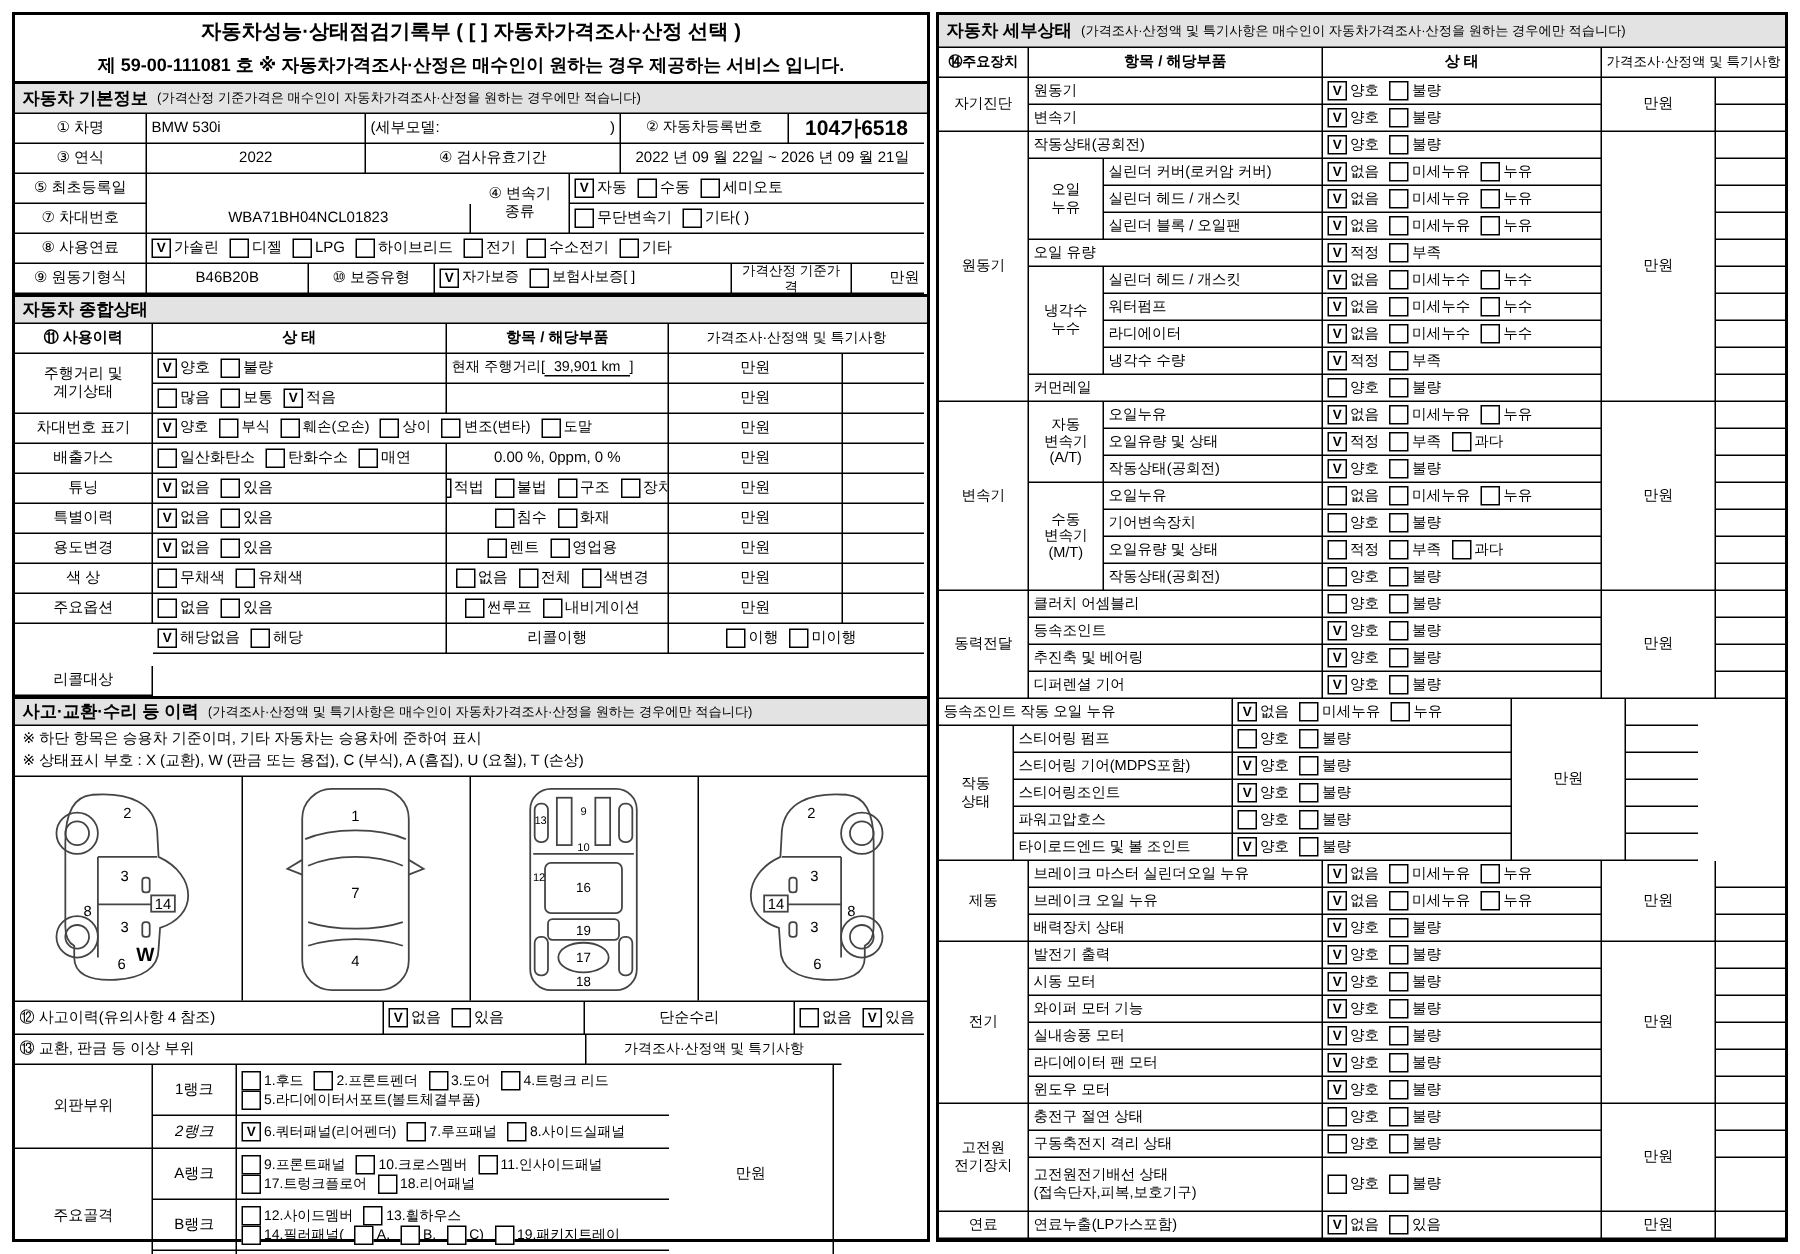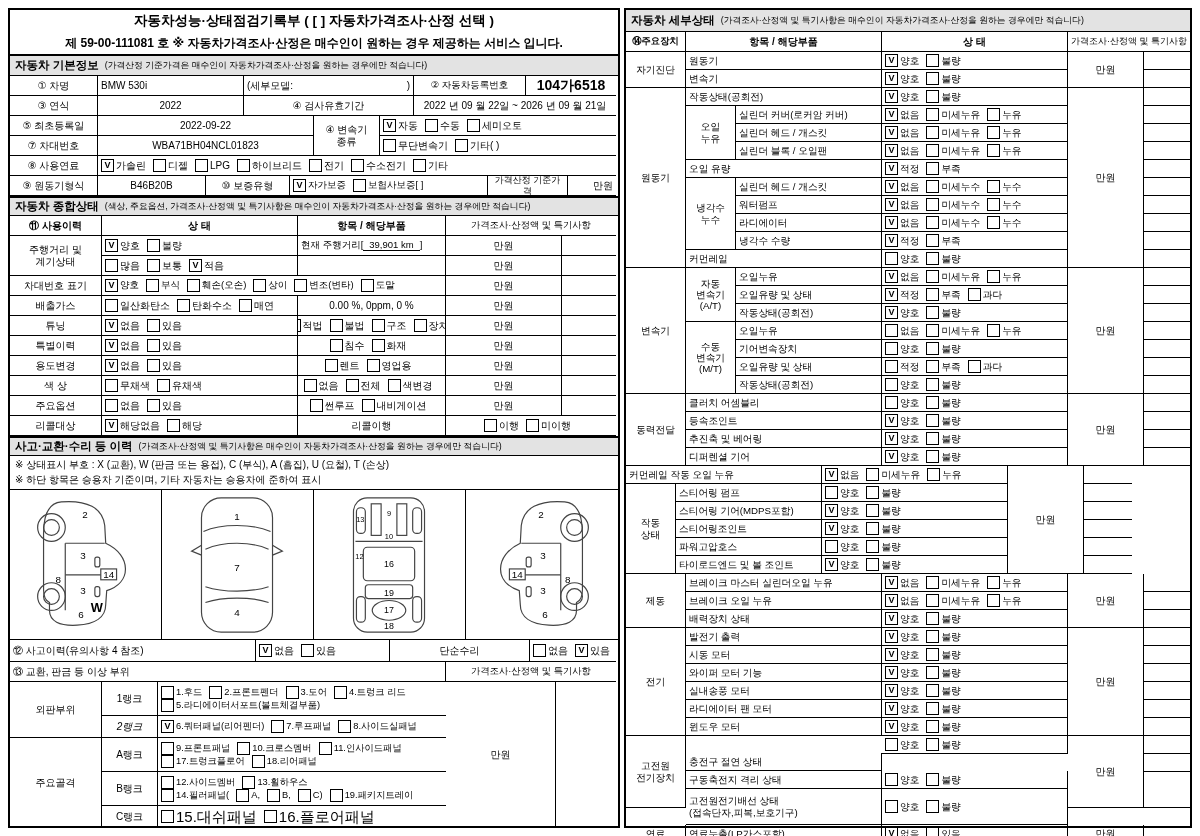--- a/index.html
+++ b/index.html
@@ -56,21 +56,20 @@
         <div class="tr">
           <div class="c cc" style="width: 88px; height: 20px; flex: 0 0 auto;">③ 연식</div>
           <div class="c cc" style="width: 146px; height: 20px; flex: 0 0 auto;">2022</div>
           <div class="c cc" style="width: 170px; height: 20px; flex: 0 0 auto;">④ 검사유효기간</div>
           <div class="c cc nb" style="width: 202px; height: 20px; flex: 0 0 auto;">2022 년 09 월 22일     ~     2026 년 09 월 21일</div>
         </div>
         <div class="tr">
           <div class="col">
             <div class="tr">
               <div class="c cc" style="width: 88px; height: 20px; flex: 0 0 auto;">⑤ 최초등록일</div>
-              <div class="c cc" style="width: 216px; height: 20px; flex: 0 0 auto;">2022-09-22</div>
             </div>
             <div class="tr">
               <div class="c cc" style="width: 88px; height: 20px; flex: 0 0 auto;">⑦ 차대번호</div>
               <div class="c cc" style="width: 216px; height: 20px; flex: 0 0 auto;">WBA71BH04NCL01823</div>
             </div>
           </div>
           <div class="c cc" style="width: 66px; height: 40px; flex: 0 0 auto; text-align: center;">④ 변속기
 종류</div>
           <div class="col">
             <div class="c nb" style="width: 236px; height: 20px; flex: 0 0 auto;"><span class="opts"><span class="opt">
@@ -127,21 +126,20 @@
               </span><span class="opt">
                 <span class="cb"></span>
                 <span class="cbl">보험사보증[             ]</span>
               </span></span></div>
           <div class="c cc" style="width: 80px; height: 20px; flex: 0 0 auto; font-size: 9px;">가격산정 기준가격</div>
           <div class="c cr nb" style="width: 48px; height: 20px; flex: 0 0 auto;">만원</div>
         </div>
       </div>
     <div class="bar thick">
       <span class="btitle">자동차 종합상태</span>
-      <span class="bnote">(색상, 주요옵션, 가격조사·산정액 및 특기사항은 매수인이 자동차가격조사·산정을 원하는 경우에만 적습니다)</span>
     </div>
     <div id="overall-table">
         <div class="tr">
           <div class="c cc bold" style="width: 92px; height: 20px; flex: 0 0 auto;">⑪ 사용이력</div>
           <div class="c cc bold" style="width: 196px; height: 20px; flex: 0 0 auto;">상   태</div>
           <div class="c cc bold" style="width: 148px; height: 20px; flex: 0 0 auto;">항목 / 해당부품</div>
           <div class="c cc nb" style="width: 170px; height: 20px; flex: 0 0 auto; font-size: 9.3px;">가격조사·산정액 및 특기사항</div>
         </div>
         <div class="grp">
           <div class="c cc" style="width: 92px; height: 40px; flex: 0 0 auto;">주행거리 및
@@ -342,21 +340,21 @@
                   </span><span class="opt">
                     <span class="cb"></span>
                     <span class="cbl">내비게이션</span>
                   </span></span></div>
               <div class="c cc" style="width: 116px; height: 20px; flex: 0 0 auto;">만원</div>
               <div class="c nb" style="width: 54px; height: 20px; flex: 0 0 auto;"></div>
             </div>
           </div>
         </div>
         <div class="grp">
-          <div class="c cc" style="width: 92px; height: 20px; flex: 0 0 auto;">리콜대상</div>
+          <div class="c cc" style="width: 92px; height: 20px; flex: 0 0 auto; margin-top: 28px;">리콜대상</div>
           <div class="col">
             <div class="tr">
               <div class="c " style="width: 196px; height: 20px; flex: 0 0 auto;"><span class="opts"><span class="opt">
                     <span class="cb">V</span>
                     <span class="cbl">해당없음</span>
                   </span><span class="opt">
                     <span class="cb"></span>
                     <span class="cbl">해당</span>
                   </span></span></div>
               <div class="c cc" style="width: 148px; height: 20px; flex: 0 0 auto;">리콜이행</div>
@@ -370,22 +368,22 @@
             </div>
           </div>
         </div>
       </div>
     <div class="bar thick">
       <span class="btitle">사고·교환·수리 등 이력</span>
       <span class="bnote">(가격조사·산정액 및 특기사항은 매수인이 자동차가격조사·산정을 원하는 경우에만 적습니다)</span>
     </div>
     <div id="history-block">
         <div style="border-bottom: 1px solid rgb(0, 0, 0); padding: 2px 5px; height: 34px; box-sizing: border-box; font-size: 10px; line-height: 1.45;">
+          <div>※ 하단 항목은 승용차 기준이며, 기타 자동차는 승용차에 준하여 표시</div>
           <div>※ 상태표시 부호 : X (교환), W (판금 또는 용접), C (부식), A (흠집), U (요철), T (손상)</div>
-          <div>※ 하단 항목은 승용차 기준이며, 기타 자동차는 승용차에 준하여 표시</div>
         </div>
         <div class="tr" style="height: 150px; border-bottom: 1px solid rgb(0, 0, 0); box-sizing: border-box;">
           <div style="width: 152px; flex: 0 0 auto; box-sizing: border-box; border-right: 1px solid rgb(0, 0, 0);"><svg viewBox="0 0 152 150" width="150" height="148">
               <g stroke="#444" fill="none" stroke-width="1.2">
                 <path d="M52,12 C78,10 94,18 96,36 L97,54 C110,60 117,70 117,80 C117,90 110,98 98,102 L97,116 C97,129 86,136 68,137 C50,138 40,133 40,122 L40,114 C36,112 34,107 34,101 L34,44 C34,24 40,13 52,12 Z"></path>
                 <circle cx="42" cy="38" r="14"></circle>
                 <circle cx="42" cy="38" r="8"></circle>
                 <circle cx="42" cy="108" r="14"></circle>
                 <circle cx="42" cy="108" r="8"></circle>
                 <line x1="56" y1="54" x2="56" y2="122"></line>
@@ -474,21 +472,21 @@
           <div class="c cc" style="width: 140px; height: 22px; flex: 0 0 auto;">단순수리</div>
           <div class="c nb" style="width: 86px; height: 22px; flex: 0 0 auto;"><span class="opts"><span class="opt">
                 <span class="cb"></span>
                 <span class="cbl">없음</span>
               </span><span class="opt">
                 <span class="cb">V</span>
                 <span class="cbl">있음</span>
               </span></span></div>
         </div>
         <div class="tr">
-          <div class="c " style="width: 436px; height: 20px; flex: 0 0 auto;">⑬ 교환, 판금 등 이상 부위</div>
+          <div class="c " style="width: 381px; height: 20px; flex: 0 0 auto;">⑬ 교환, 판금 등 이상 부위</div>
           <div class="c cc nb" style="width: 170px; height: 20px; flex: 0 0 auto; font-size: 9.3px;">가격조사·산정액 및 특기사항</div>
         </div>
         <div class="grp">
           <div class="col" style="width: 436px;">
             <div class="grp">
               <div class="c cc" style="width: 92px; height: 56px; flex: 0 0 auto;">외판부위</div>
               <div class="col">
                 <div class="tr">
                   <div class="c cc" style="width: 56px; height: 34px; flex: 0 0 auto;">1랭크</div>
                   <div class="c nb" style="width: 288px; height: 34px; flex: 0 0 auto; flex-direction: column; align-items: flex-start; justify-content: center;"><span class="opts" style="font-size: 9.3px; display: flex;"><span class="opt">
@@ -938,21 +936,21 @@
           <div class="col">
             <div class="c nb" style="width: 48px; height: 18px; flex: 0 0 auto;"></div>
             <div class="c nb" style="width: 48px; height: 18px; flex: 0 0 auto;"></div>
             <div class="c nb" style="width: 48px; height: 18px; flex: 0 0 auto;"></div>
             <div class="c nb" style="width: 48px; height: 18px; flex: 0 0 auto;"></div>
           </div>
         </div>
         <div class="grp">
           <div class="col" style="width: 382px;">
             <div class="tr">
-              <div class="c " style="width: 196px; height: 18px; flex: 0 0 auto; font-size: 9.7px;">커먼레일 작동 오일 누유</div>
+              <div class="c " style="width: 196px; height: 18px; flex: 0 0 auto; font-size: 9.7px;">등속조인트 작동 오일 누유</div>
               <div class="c " style="width: 186px; height: 18px; flex: 0 0 auto;"><span class="opts" style="font-size: 9.7px;"><span class="opt">
                     <span class="cb">V</span>
                     <span class="cbl">없음</span>
                   </span><span class="opt">
                     <span class="cb"></span>
                     <span class="cbl">미세누유</span>
                   </span><span class="opt">
                     <span class="cb"></span>
                     <span class="cbl">누유</span>
                   </span></span></div>
@@ -1143,21 +1141,21 @@
             <div class="c nb" style="width: 48px; height: 18px; flex: 0 0 auto;"></div>
             <div class="c nb" style="width: 48px; height: 18px; flex: 0 0 auto;"></div>
             <div class="c nb" style="width: 48px; height: 18px; flex: 0 0 auto;"></div>
           </div>
         </div>
         <div class="grp">
           <div class="c cc" style="width: 60px; height: 72px; flex: 0 0 auto; font-size: 9.7px;">고전원
 전기장치</div>
           <div class="col" style="width: 382px;">
             <div class="tr">
-              <div class="c " style="width: 196px; height: 18px; flex: 0 0 auto; font-size: 9.7px; margin-top: 17px;">충전구 절연 상태</div>
+              <div class="c " style="width: 196px; height: 18px; flex: 0 0 auto; font-size: 9.7px;">충전구 절연 상태</div>
               <div class="c " style="width: 186px; height: 18px; flex: 0 0 auto;"><span class="opts" style="font-size: 9.7px;"><span class="opt">
                     <span class="cb"></span>
                     <span class="cbl">양호</span>
                   </span><span class="opt">
                     <span class="cb"></span>
                     <span class="cbl">불량</span>
                   </span></span></div>
             </div>
             <div class="tr">
               <div class="c " style="width: 196px; height: 18px; flex: 0 0 auto; font-size: 9.7px;">구동축전지 격리 상태</div>

